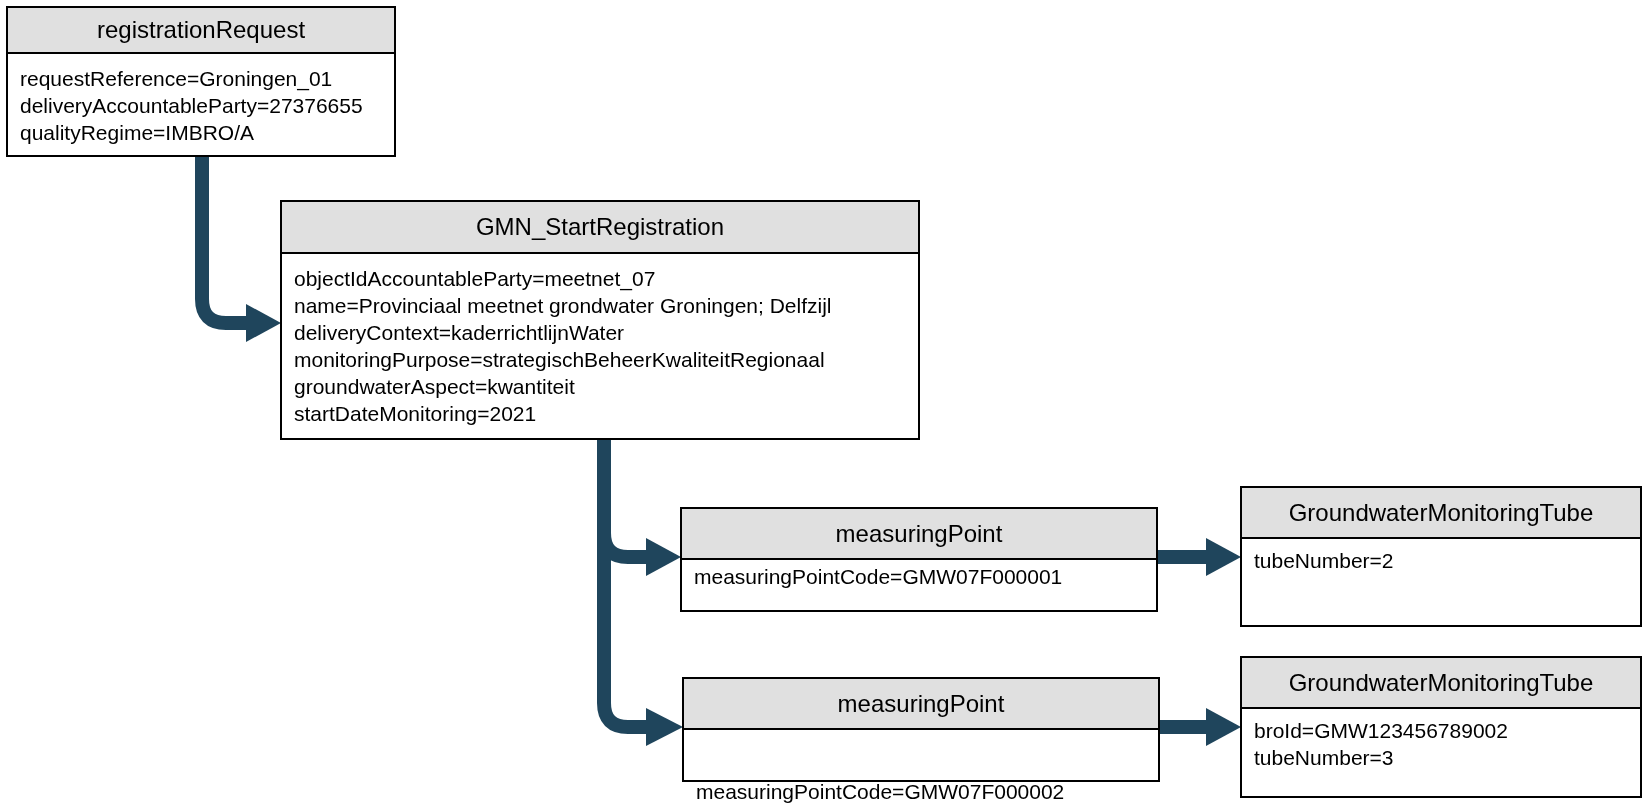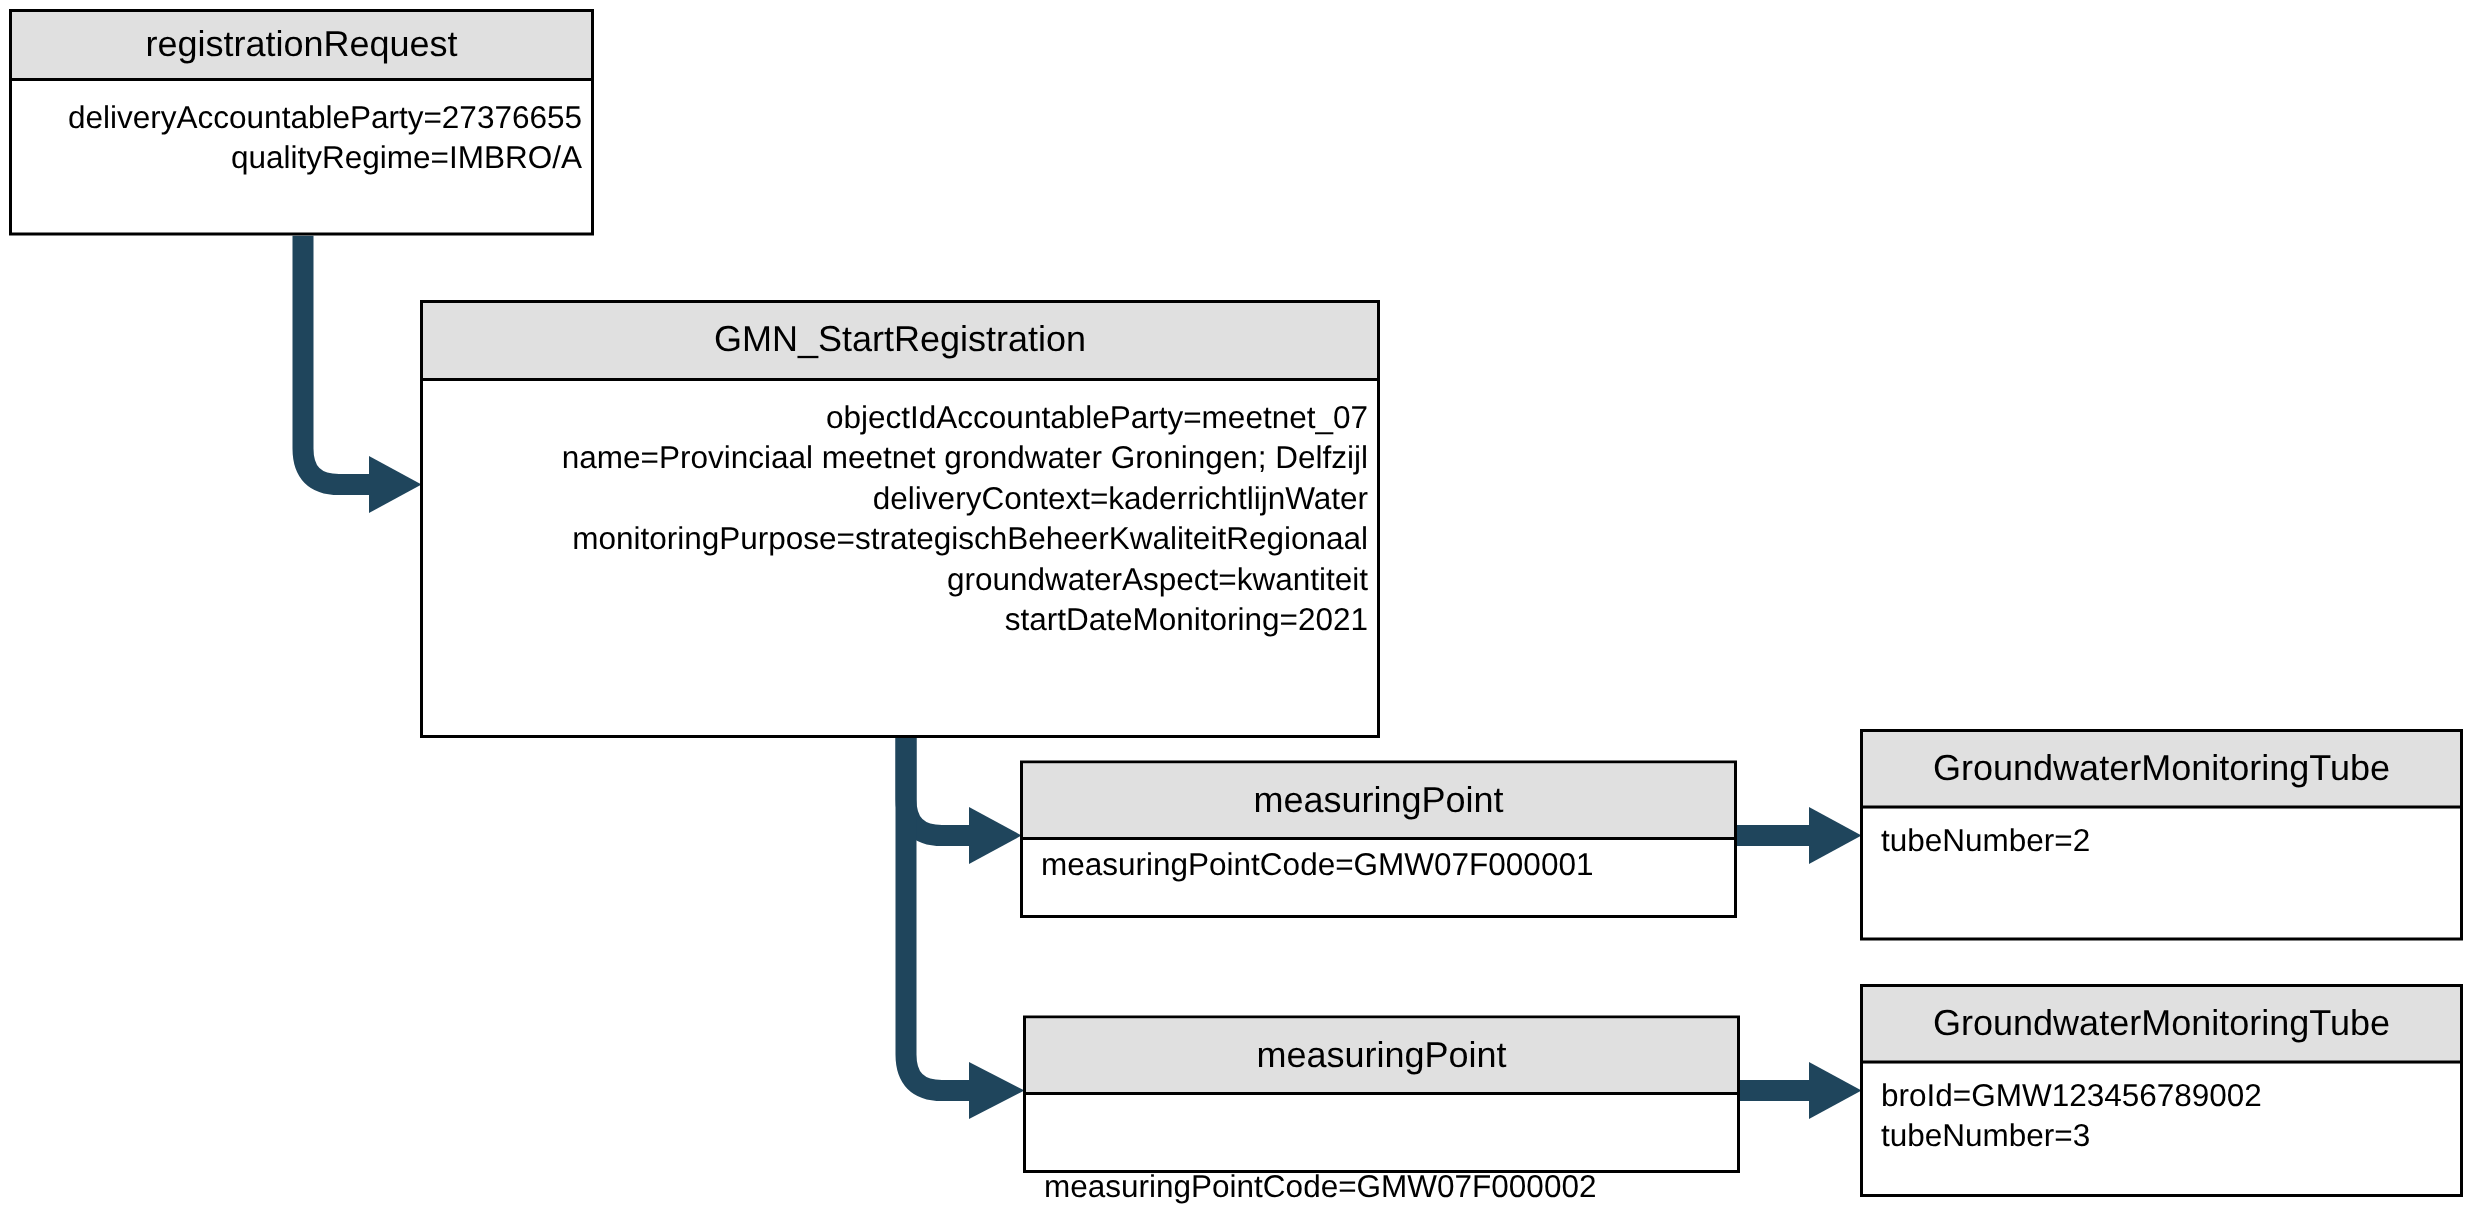--- a/index.html
+++ b/index.html
@@ -52,24 +52,24 @@
   }
   .node-body.v-center {
     display: flex;
     flex-direction: column;
     justify-content: center;
     padding-top: 0;
   }
   .attr-line { white-space: nowrap; }
 
   
-  #node-registration { left: 6px;    top: 6px;   width: 390px; height: 151px; text-align: right; }
+  #node-registration { left: 6px;    top: 6px;   width: 390px; height: 151px; }
   #node-registration .node-header { height: 46px; }
 
-  #node-gmn          { left: 280px;  top: 200px; width: 640px; height: 292px; text-align: right; }
+  #node-gmn          { left: 280px;  top: 200px; width: 640px; height: 240px; }
   #node-gmn .node-header { height: 52px; }
 
   #node-mp1          { left: 680px;  top: 507px; width: 478px; height: 105px; }
   #node-mp1 .node-header { height: 51px; }
   #node-mp1 .node-body   { height: 32px; }
 
   #node-tube1        { left: 1240px; top: 486px; width: 402px; height: 141px; }
   #node-tube1 .node-header { height: 51px; }
   #node-tube1 .node-body { padding-top: 8px; }
 
@@ -112,20 +112,21 @@
       <path d="M1160 727 L1206 727"></path>
       <polygon points="1206,708 1206,746 1241,727"></polygon>
     </g>
   </svg>
 
   <div class="node" id="node-registration">
     <div class="node-header">
       <span>registrationRequest</span>
     </div>
     <div class="node-body">
+      <div class="attr-line">requestReference=Groningen_01</div>
       <div class="attr-line">deliveryAccountableParty=27376655</div>
       <div class="attr-line">qualityRegime=IMBRO/A</div>
     </div>
   </div>
 
   <div class="node" id="node-gmn">
     <div class="node-header">
       <span>GMN_StartRegistration</span>
     </div>
     <div class="node-body">

